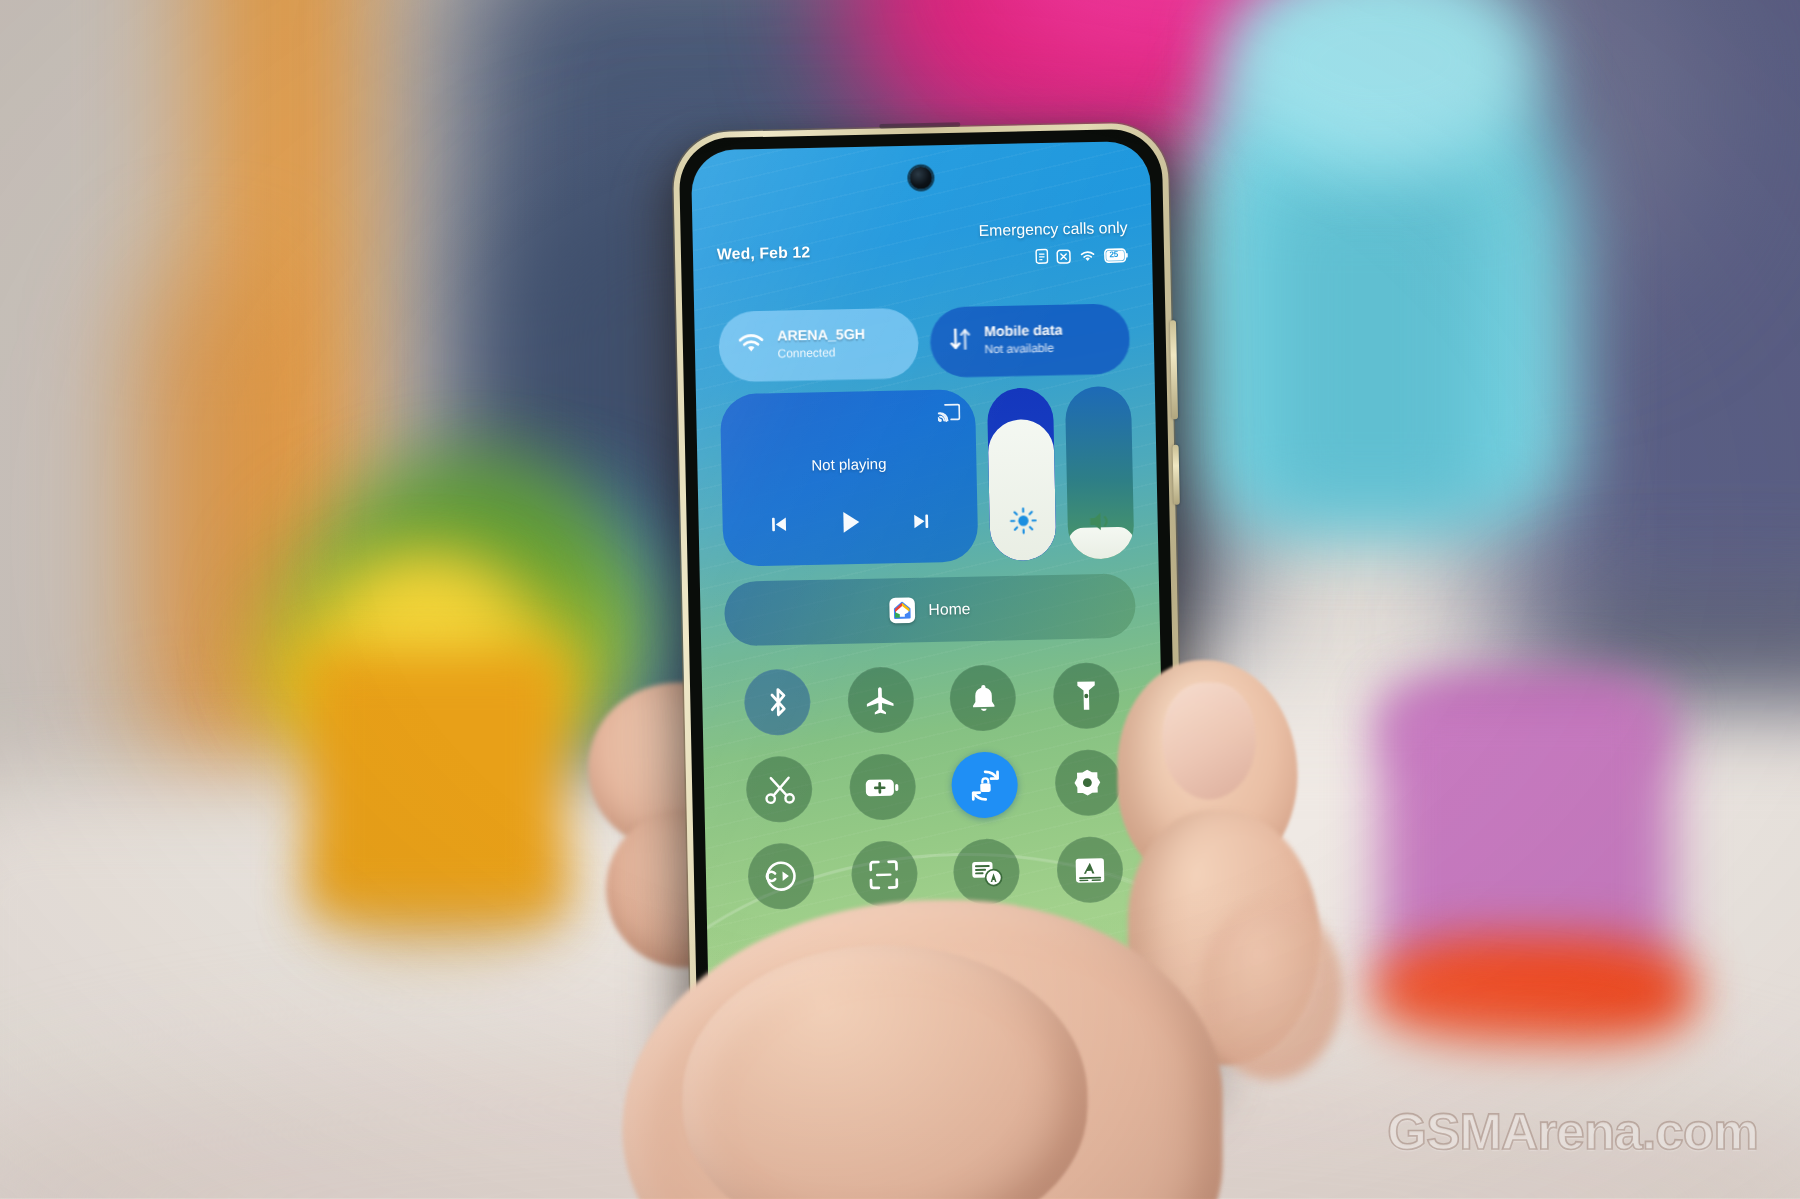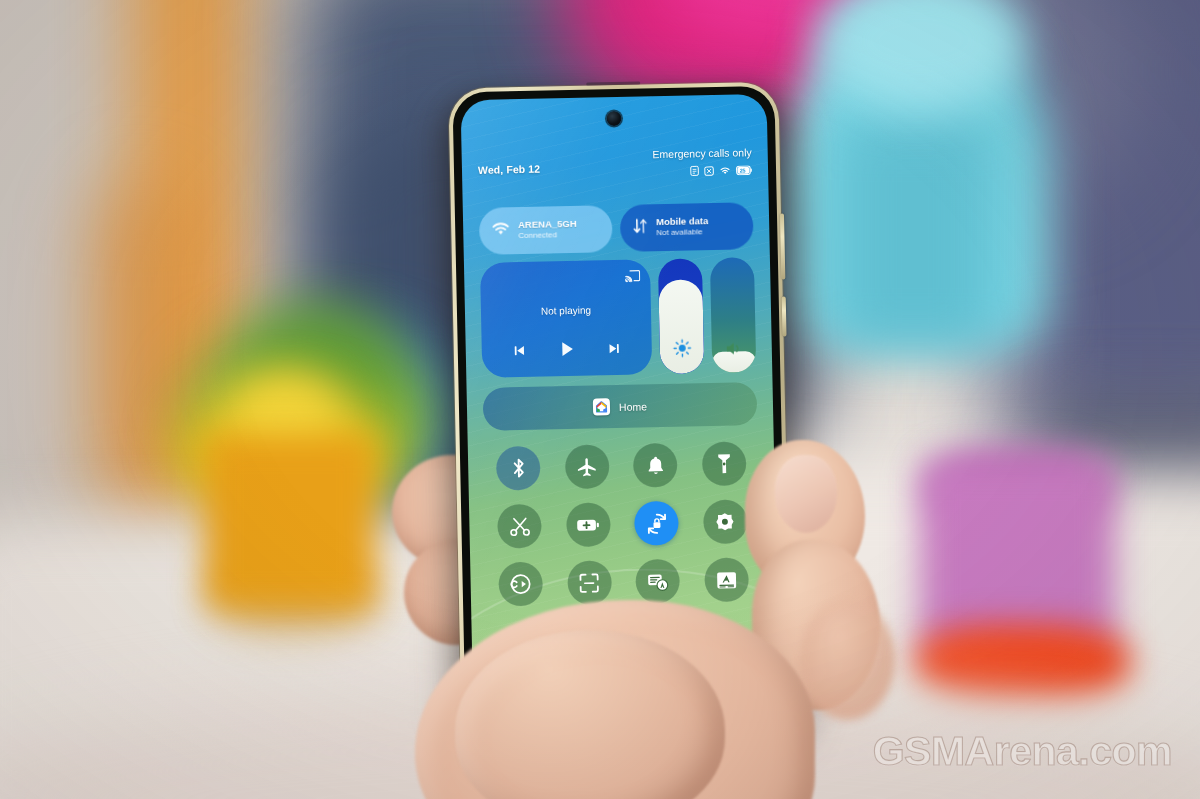--- a/index.html
+++ b/index.html
@@ -314,21 +314,21 @@
 
   .navbar {
     position:absolute; left:50%; transform:translateX(-50%); bottom:13px;
     width:115px; height:3px; border-radius:3px;
     background:rgba(20,48,20,.55);
   }
 
   
   #watermark {
     position:absolute; right:28px; bottom:24px;
-    font-size:41px; font-weight:700; letter-spacing:-.5px;
+    font-size:34px; font-weight:700; letter-spacing:-.5px;
     color:rgba(255,255,255,.10);
     -webkit-text-stroke:1.1px rgba(120,85,70,.34);
     text-shadow:0 1px 1px rgba(255,255,255,.22);
     user-select:none;
   }
 
   
   #photo-soften {
     position:absolute; inset:0; pointer-events:none;
     background:radial-gradient(ellipse at 52% 44%, rgba(255,255,255,0) 42%, rgba(70,55,50,.10) 100%);

